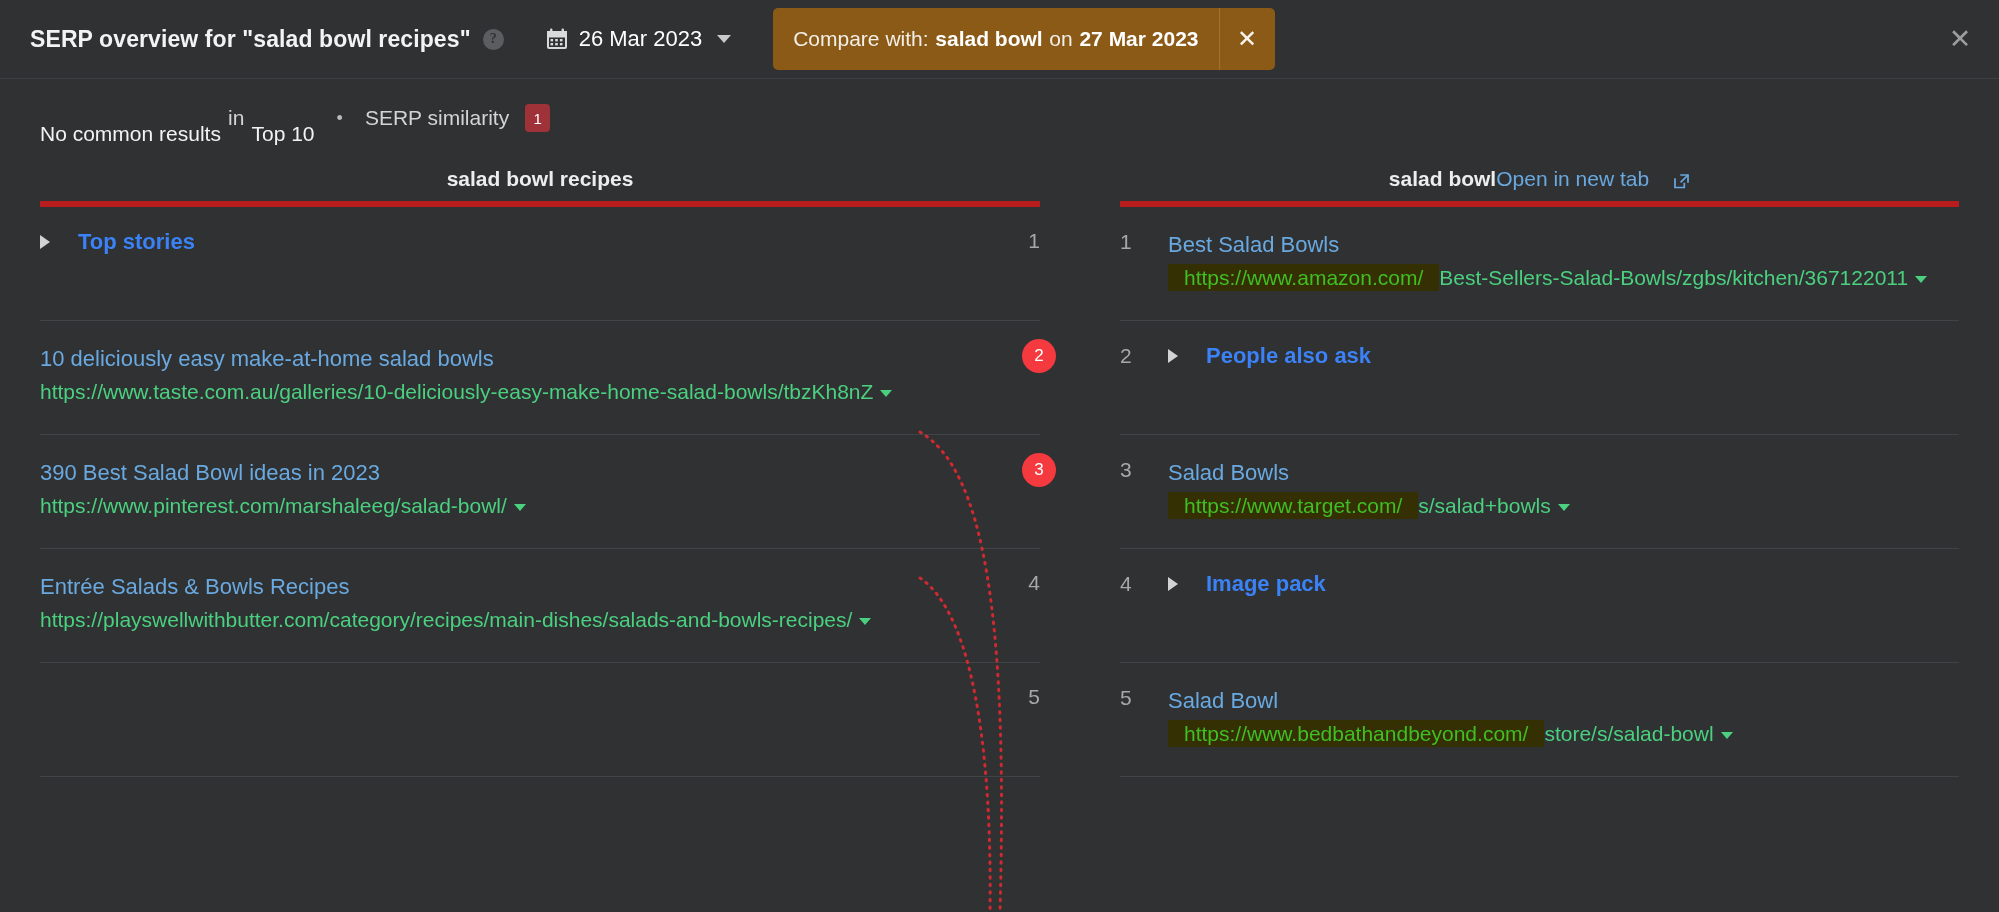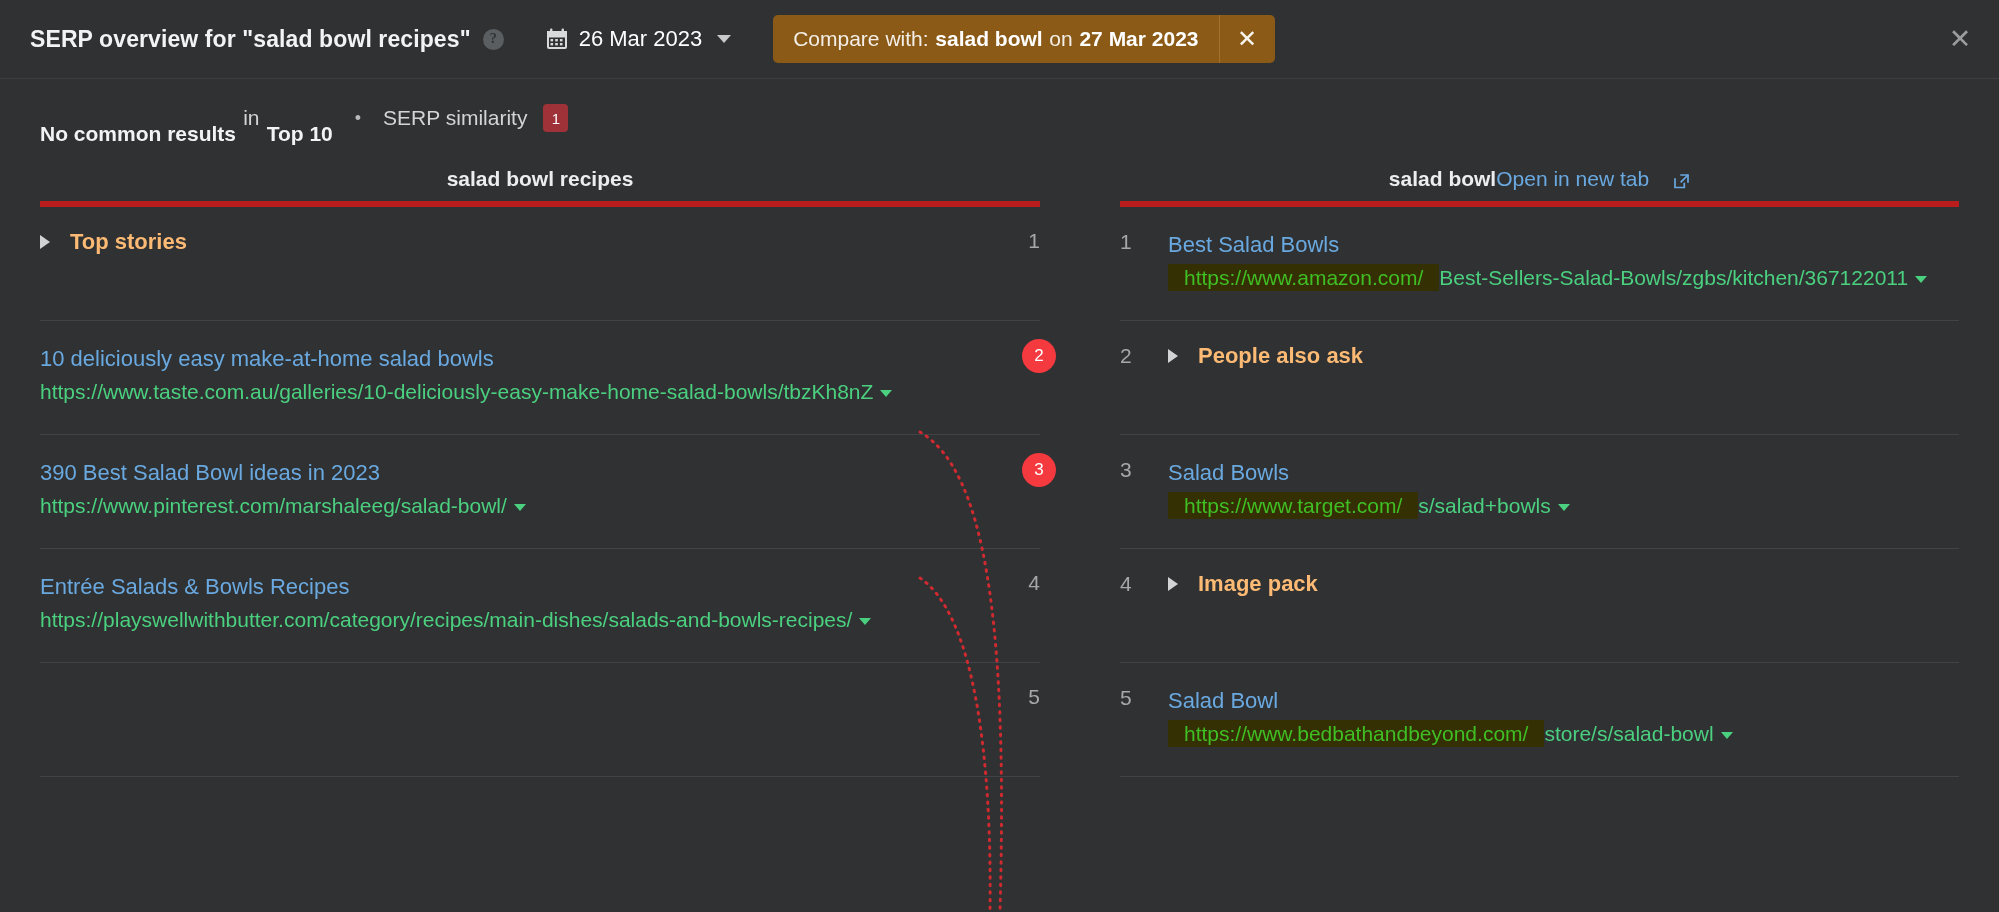--- a/index.html
+++ b/index.html
@@ -39,21 +39,21 @@
   .cal-icon { width: 22px; height: 22px; position: relative; display:block; }
   .date-text { font-size: 22px; color: #ffffff; }
   .caret-down {
     width: 0; height: 0; border-left: 7px solid transparent;
     border-right: 7px solid transparent; border-top: 8px solid #c9cacb;
     margin-left: 4px;
   }
   .compare-pill {
     display: flex; align-items: stretch;
     margin-left: 42px; background: #8a5a16; border-radius: 5px;
-    height: 48px; overflow: hidden; cursor: pointer;
+    height: 62px; overflow: hidden; cursor: pointer;
   }
   .compare-text {
     display: flex; align-items: center; padding: 0 20px;
     font-size: 21px; color: #f3efe8; white-space: nowrap;
   }
   .compare-text b { font-weight: bold; color: #fff; }
   .compare-text .sep { display: inline-block; width: .32em; }
   .compare-close {
     display: flex; align-items: center; justify-content: center;
     width: 56px; border-left: 1px solid #a3712c; color: #f7f4ef;
@@ -65,21 +65,21 @@
     justify-content: center; cursor: pointer; color: #9b9d9f; font-size: 27px;
     font-weight: 300;
   }
 
   
   .summary {
     display: flex; align-items: center;
     padding: 0 0 0 40px; height: 78px;
     font-size: 21px; color: #d3d4d5;
   }
-  .summary b { font-weight: bold; color: #f2f3f4; margin-top: 32px; }
+  .summary b { font-weight: normal; color: #f2f3f4; margin-top: 32px; }
   .summary .dot { margin: 0 22px; color: #b9babb; font-size: 18px; }
   .sim-badge {
     display: inline-flex; align-items: center; justify-content: center;
     min-width: 25px; height: 28px; padding: 0 7px; margin-left: 16px;
     background: #9e3238; color: #fff; border-radius: 4px;
     font-size: 15px; font-weight: 500;
   }
 
   
   .columns { display: flex; position: relative; }
@@ -108,22 +108,22 @@
   .rank-left {
     width: 48px; flex: 0 0 48px; font-size: 21px; color: #a6a8aa;
     padding-top: 1px;
   }
   .row-body { flex: 1 1 auto; min-width: 0; }
   .row-rank-right {
     position: absolute; right: 0; top: 22px;
     font-size: 21px; color: #a6a8aa;
   }
   .feature {
-    display: flex; align-items: center; gap: 20px;
-    font-size: 22px; font-weight: bold; color: #fdba74;
+    display: flex; align-items: center; gap: 28px;
+    font-size: 22px; font-weight: bold; color: #3b82f6;
   }
   .tri-right {
     width: 0; height: 0; border-top: 7px solid transparent;
     border-bottom: 7px solid transparent; border-left: 10px solid #d2d3d4;
     cursor: pointer;
   }
   .res-title {
     font-size: 22px; color: #6aa9e0; line-height: 1.42; cursor: pointer;
     display: block; margin-bottom: 3px;
   }

